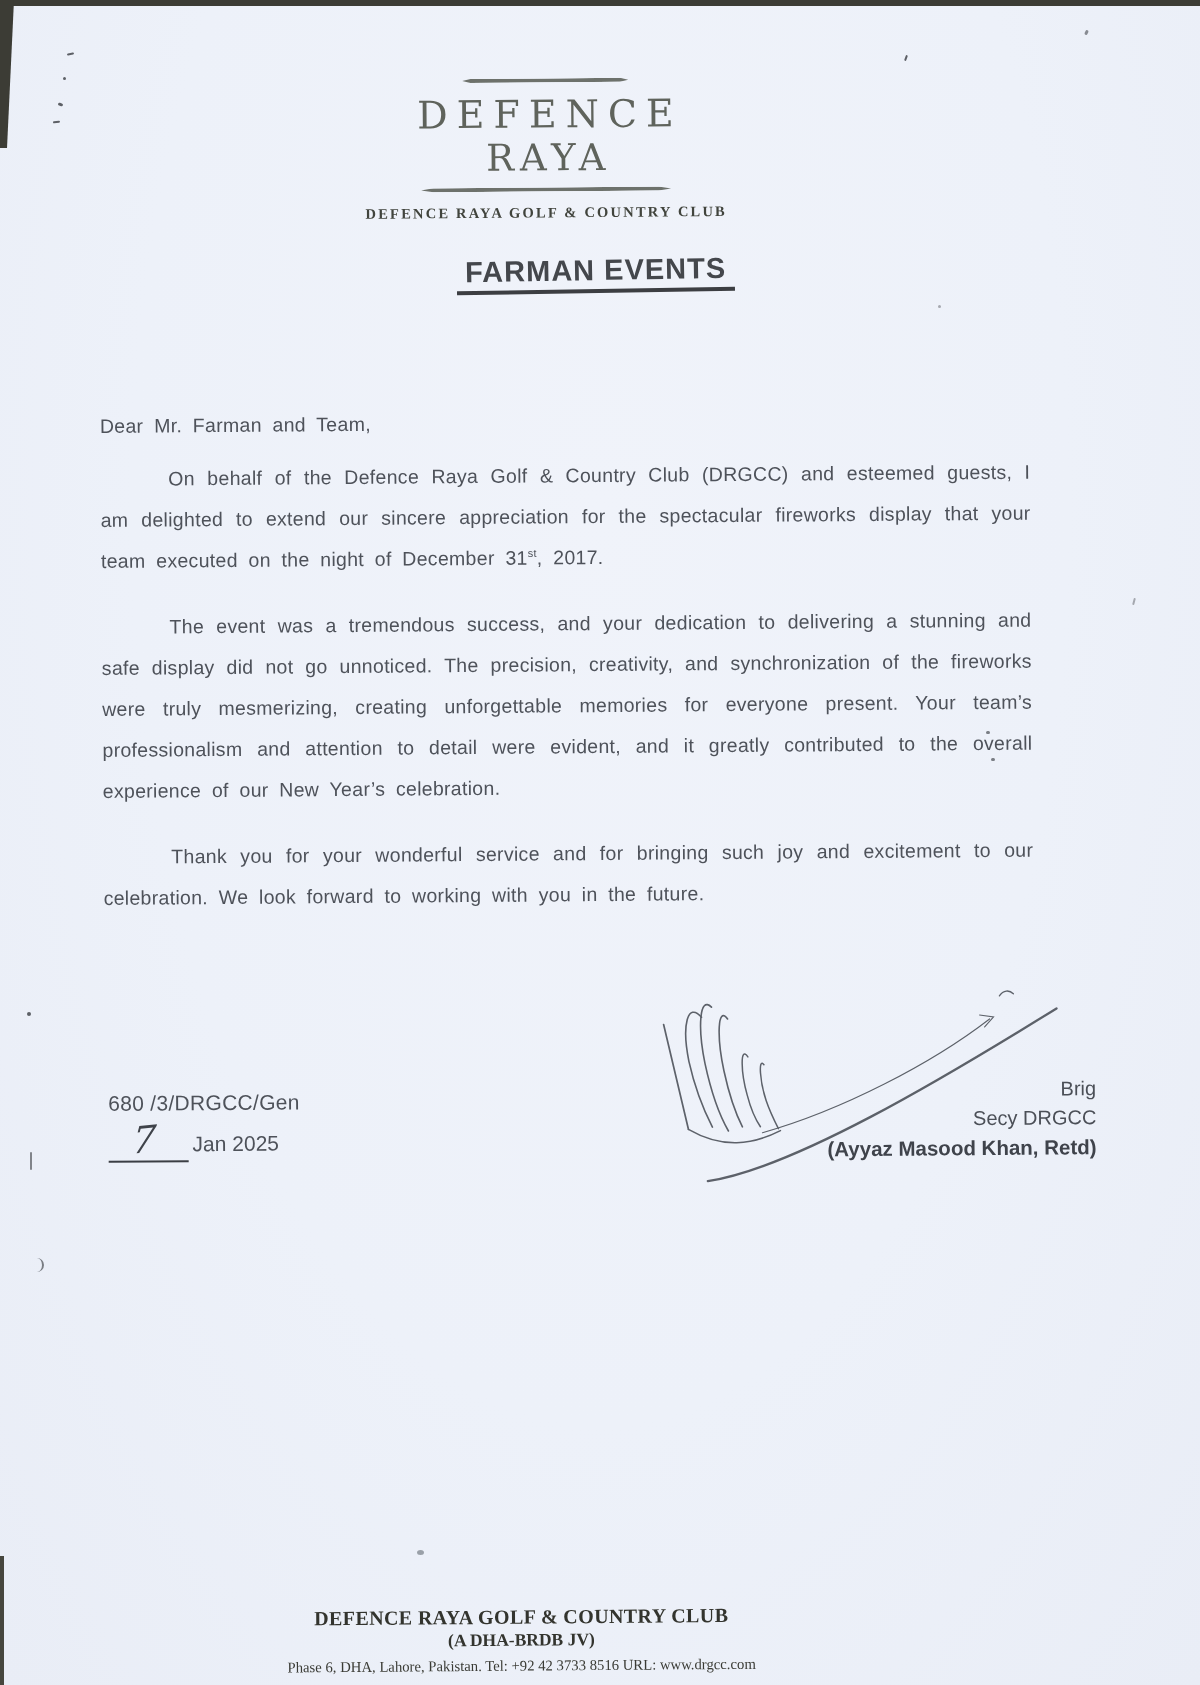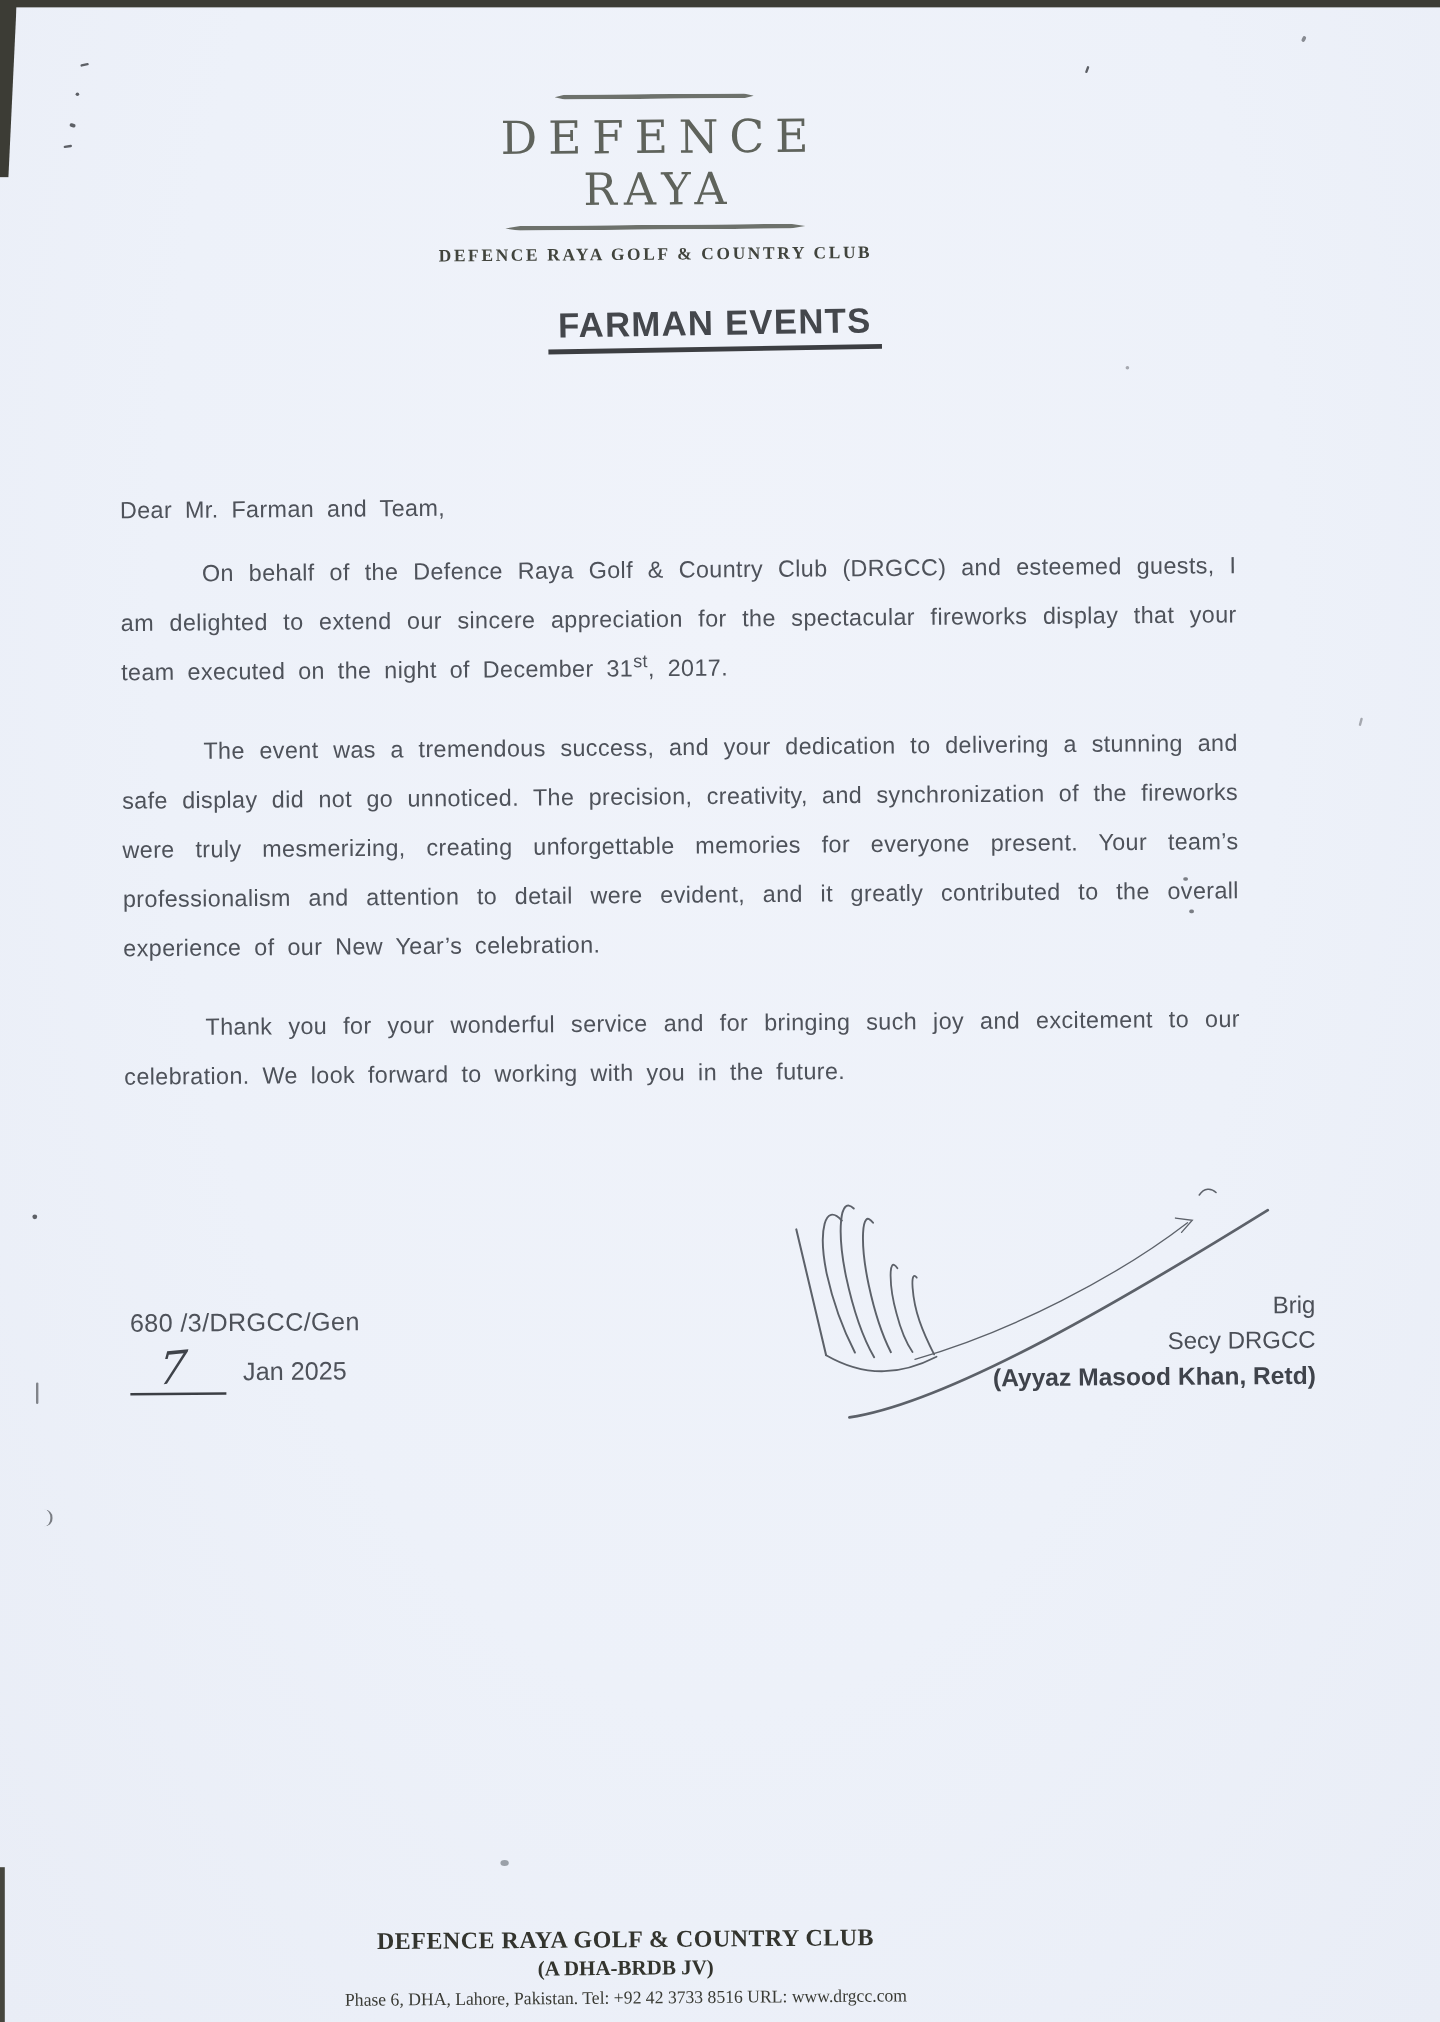--- a/index.html
+++ b/index.html
@@ -46,32 +46,32 @@
 
   
   .body-text{position:absolute;left:103px;top:402px;width:930px;
     font-size:19.5px;line-height:41px;color:#4e525a;
     letter-spacing:.3px;word-spacing:5px;}
   .body-text p{margin:0;text-align:justify;}
   .salutation{text-align:left !important;}
   .para{ text-indent:68px; }
   .p1{margin-top:12px !important;}
   .p2,.p3{margin-top:25px !important;}
-  .body-text sup{font-size:15px;vertical-align:super;line-height:0;}
+  .body-text sup{font-size:11px;vertical-align:super;line-height:0;}
 
   
   .ref-block{position:absolute;left:106px;top:1088px;color:#4e525a;font-size:21px;}
   .ref-number{letter-spacing:.3px;}
   .date-line{position:relative;margin-top:17px;height:34px;}
   .date-underline{display:inline-block;width:80px;height:24px;
     border-bottom:2.5px solid #3b3e44;vertical-align:bottom;}
   .hand-seven{position:absolute;left:24px;top:-14px;
     font-family:"DejaVu Serif",serif;font-style:italic;font-size:37px;color:#3f434a;
     transform:rotate(-5deg) skewX(-10deg);}
-  .date-text{margin-left:14px;vertical-align:bottom;display:inline-block;height:30px;}
+  .date-text{margin-left:4px;vertical-align:bottom;display:inline-block;height:30px;}
 
   
   .sig-svg{position:absolute;left:600px;top:950px;width:490px;height:245px;}
   .sig-text{position:absolute;right:106px;top:1078px;text-align:right;
     color:#4b4f57;font-size:20px;line-height:29px;}
   .sig-name{font-weight:bold;color:#3f434b;font-size:20.5px;}
 
   
   .letter-footer{position:absolute;left:0;top:1604px;width:1030px;text-align:center;
     font-family:"Liberation Serif",serif;color:#33342e;}

